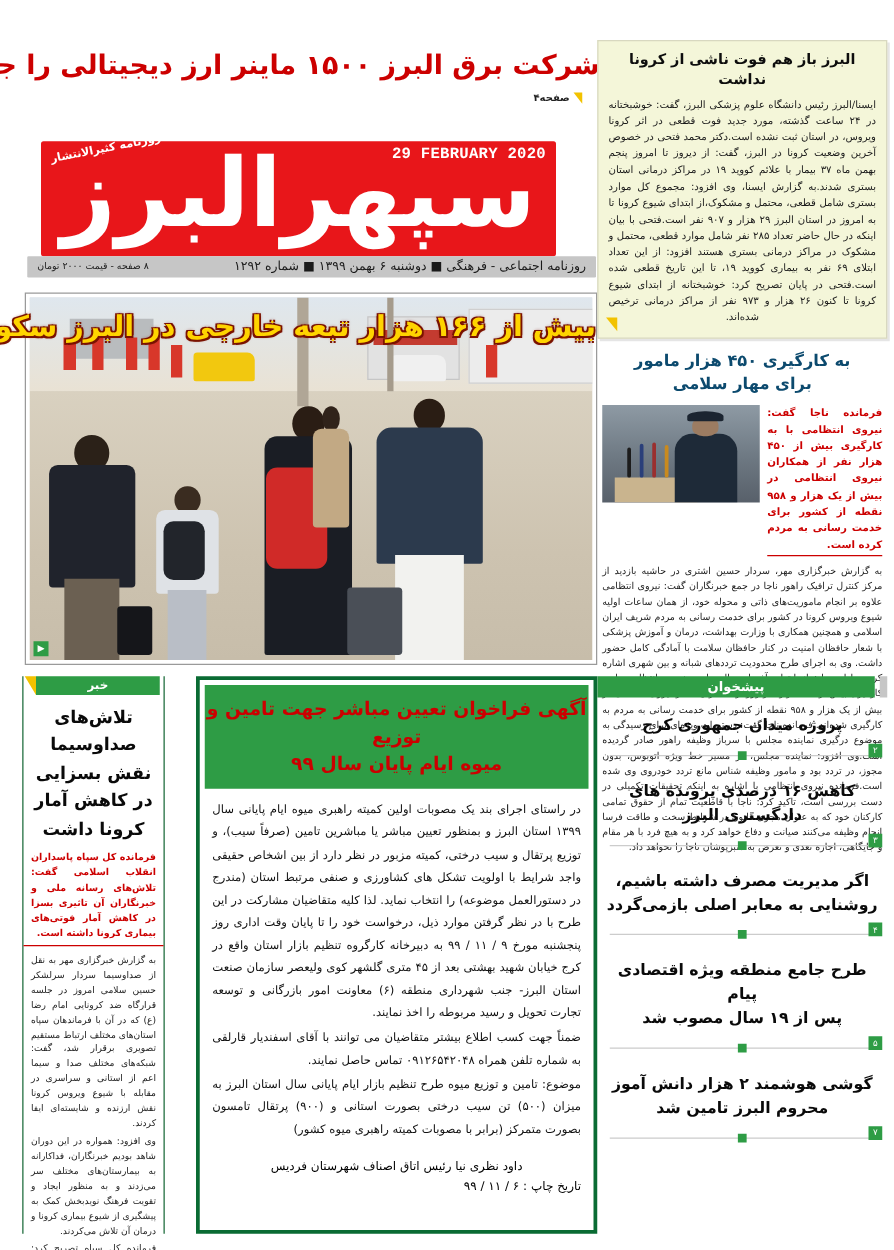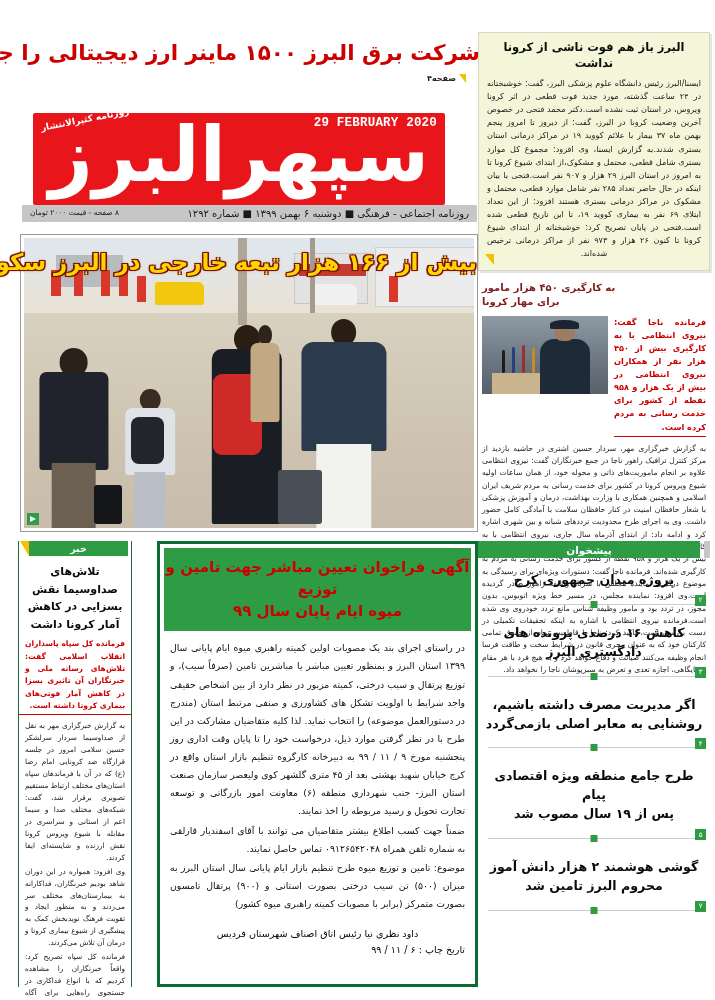--- a/index.html
+++ b/index.html
@@ -250,25 +250,25 @@
     border-top: 11px solid #f2c200;
     border-left: 9px solid transparent;
   }
 
   
   .rc2 {
     margin-top: 10px;
     padding: 0 4px;
   }
   .rc2-title {
-    font-size: 10px;
-    font-weight: bold;
-    text-align: left;
+    font-size: 13px;
+    font-weight: bold;
+    text-align: center;
     line-height: 1.4;
-    color: #7f1d1d;
+    color: #0c4a6e;
     margin-bottom: 7px;
   }
   .rc2-lead-wrap {
     display: flex;
     flex-direction: row;
     gap: 6px;
     align-items: flex-start;
   }
   .rc2-lead {
     flex: 0 0 92px;
@@ -400,21 +400,21 @@
   }
   .kh-head::after {
     content:"";
     position:absolute;
     left:-9px; top:0;
     width:0; height:0;
     border-top: 15px solid #f2c200;
     border-left: 9px solid transparent;
   }
   .kh-title {
-    font-size: 11px;
+    font-size: 14px;
     font-weight: bold;
     text-align: center;
     line-height: 1.6;
     color: #0a0a0a;
     padding: 7px 5px 5px 5px;
   }
   .kh-lead {
     font-size: 7.6px;
     line-height: 1.62;
     color: #cc0000;
@@ -562,21 +562,21 @@
 
     <div class="rc-box">
       <div class="rc-title">البرز باز هم فوت ناشی از کرونا نداشت</div>
       <div class="rc-body">ایسنا/البرز رئیس دانشگاه علوم پزشکی البرز، گفت: خوشبختانه در ۲۴ ساعت گذشته، مورد جدید فوت قطعی در اثر کرونا ویروس، در استان ثبت نشده است.دکتر محمد فتحی در خصوص آخرین وضعیت کرونا در البرز، گفت: از دیروز تا امروز پنجم بهمن ماه ۳۷ بیمار با علائم کووید ۱۹ در مراکز درمانی استان بستری شدند.به گزارش ایسنا، وی افزود: مجموع کل موارد بستری شامل قطعی، محتمل و مشکوک،از ابتدای شیوع کرونا تا به امروز در استان البرز ۲۹ هزار و ۹۰۷ نفر است.فتحی با بیان اینکه در حال حاضر تعداد ۲۸۵ نفر شامل موارد قطعی، محتمل و مشکوک در مراکز درمانی بستری هستند افزود: از این تعداد ابتلای ۶۹ نفر به بیماری کووید ۱۹، تا این تاریخ قطعی شده است.فتحی در پایان تصریح کرد: خوشبختانه از ابتدای شیوع کرونا تا کنون ۲۶ هزار و ۹۷۳ نفر از مراکز درمانی ترخیص شده‌اند.</div>
       <div class="rc-tag"></div>
     </div>
 
     <div class="rc2">
       <div class="rc2-title">
         <div>به کارگیری ۴۵۰ هزار مامور</div>
-        <div>برای مهار کرونا</div>
+        <div>برای مهار سلامی</div>
       </div>
       <div class="rc2-lead-wrap">
         <div class="rc2-lead">فرمانده ناجا گفت: نیروی انتظامی با به کارگیری بیش از ۴۵۰ هزار نفر از همکاران نیروی انتظامی در بیش از یک هزار و ۹۵۸ نقطه از کشور برای خدمت رسانی به مردم کرده است.</div>
         <div class="rc2-photo">
           <div class="pol-podium"></div>
           <div class="mic" style="left:16%; height:30%; background:#1c1c1c;"></div>
           <div class="mic" style="left:24%; height:34%; background:#2a3f7a;"></div>
           <div class="mic" style="left:32%; height:36%; background:#9a2f2f;"></div>
           <div class="mic" style="left:40%; height:33%; background:#c98a1e;"></div>
           <div class="pol-body"></div>

